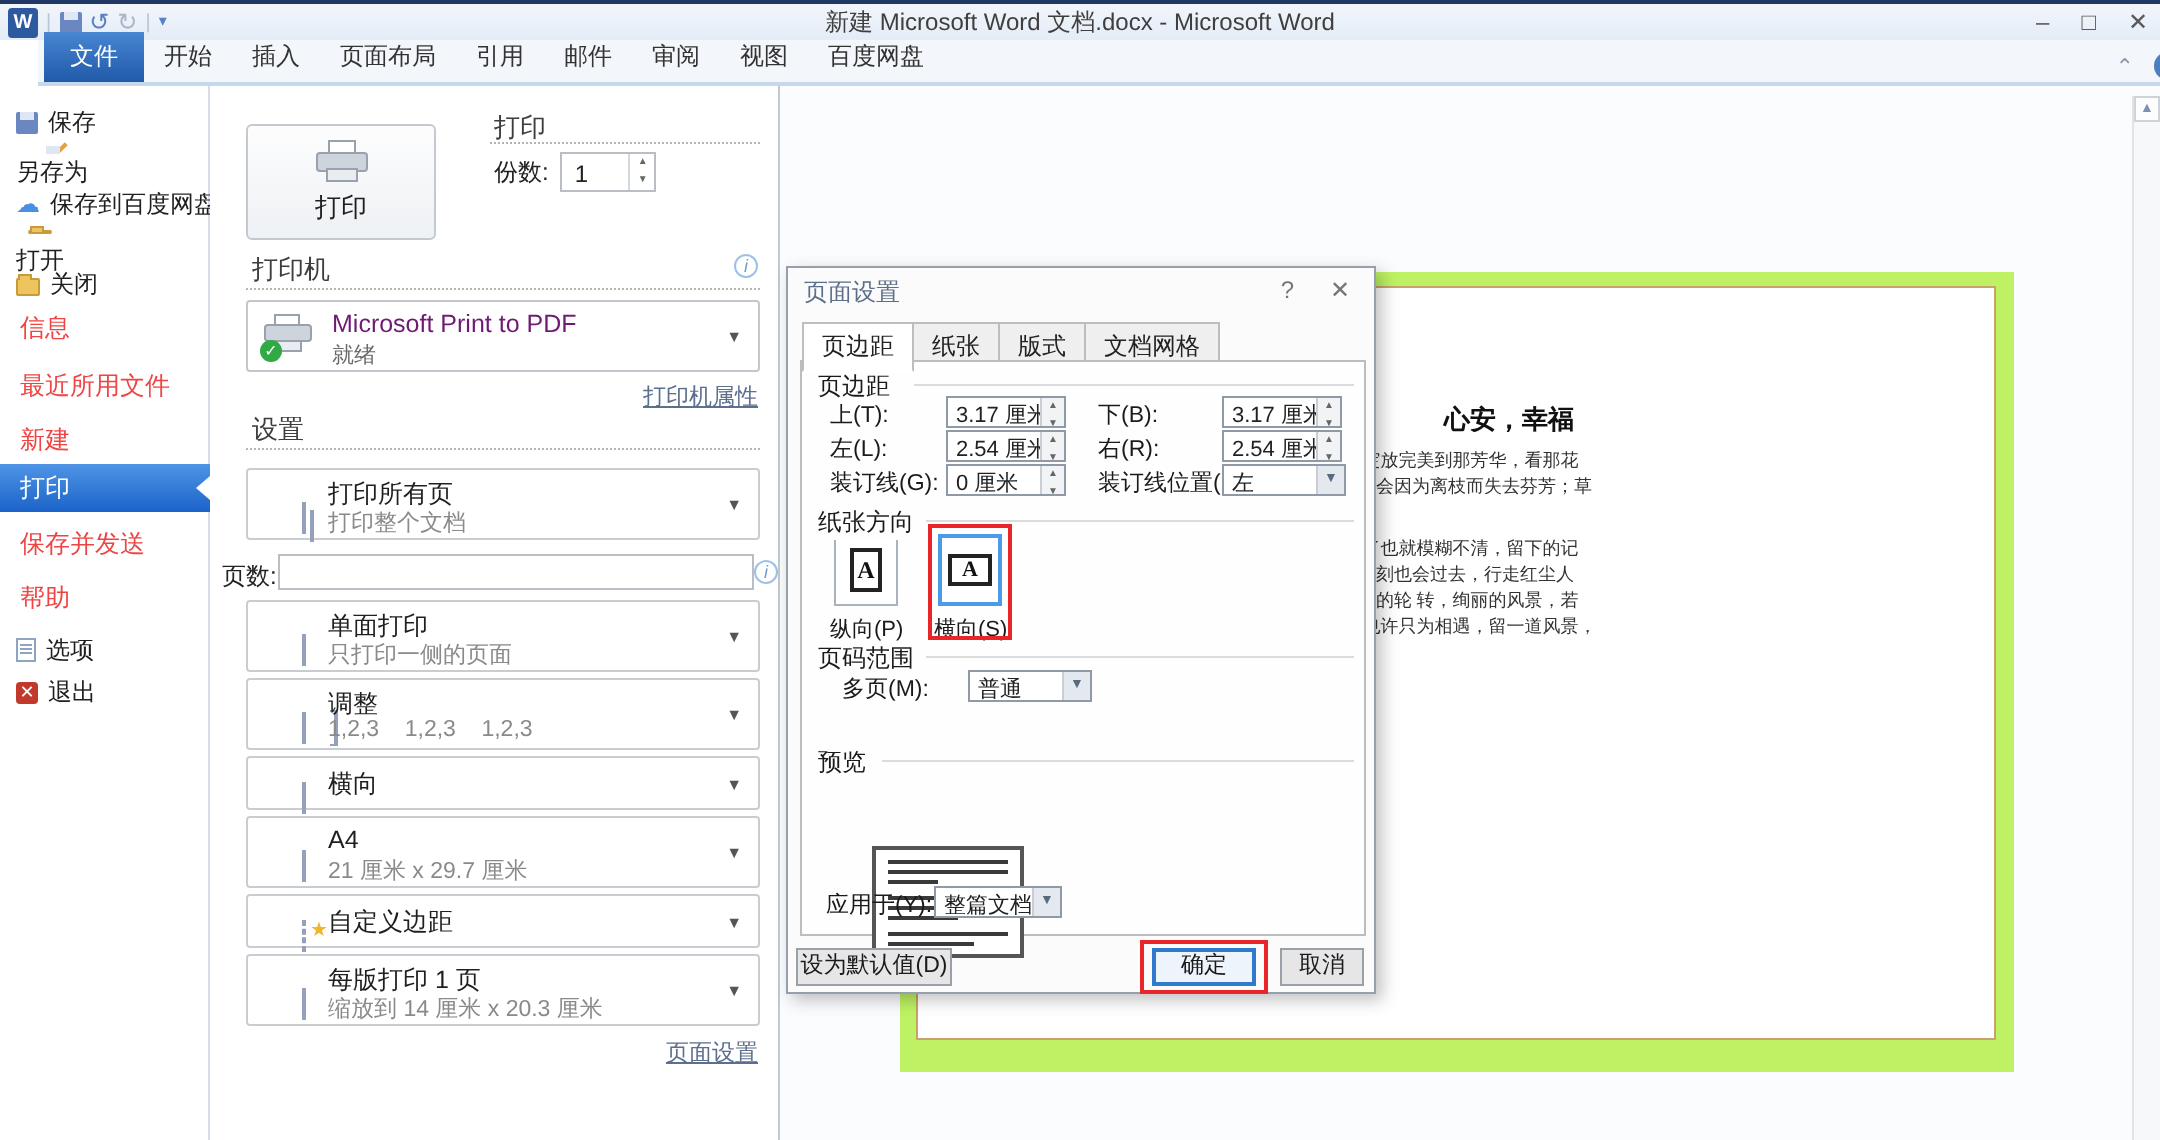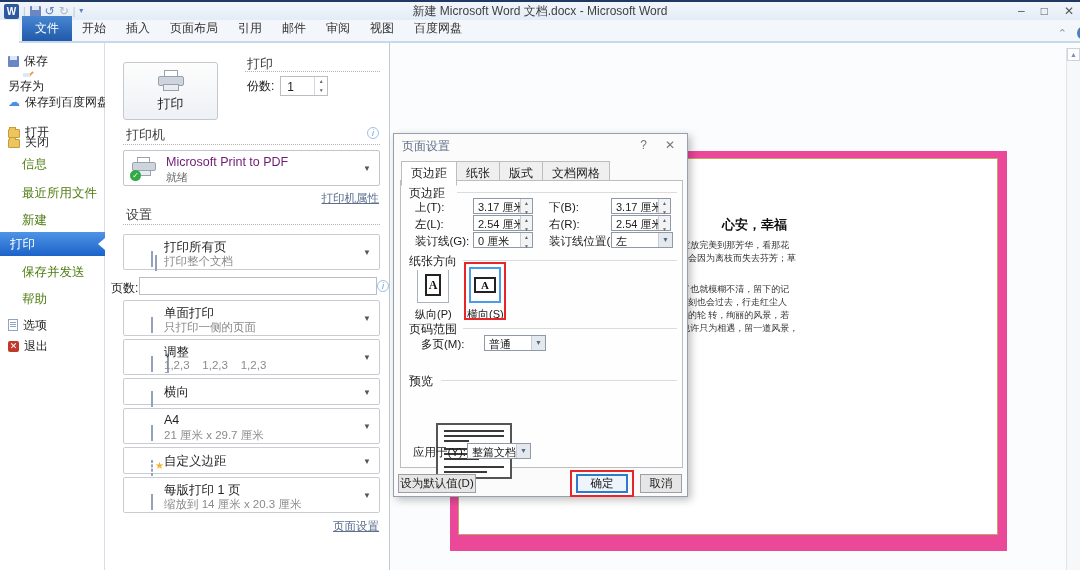--- a/index.html
+++ b/index.html
@@ -34,21 +34,21 @@
     font-size:10px; font-weight:bold; text-align:center; line-height:14px; }
 
   
   #backstage { position:absolute; left:0; top:43px; width:1000px; height:527px; background:#fff; }
 
   
   #sidebar { position:absolute; left:0; top:0; width:105px; height:527px; background:#fff;
     border-right:1px solid #d7dee8; }
   .sb-cmd { position:absolute; left:8px; display:flex; gap:5px; align-items:center; height:18px;
     font-size:12px; color:#1f1f1f; white-space:nowrap; cursor:default; }
-  .sb-nav { position:absolute; left:22px; font-size:12.5px; color:#4d7c0f; white-space:nowrap; cursor:default; }
+  .sb-nav { position:absolute; left:10px; font-size:12.5px; color:#ef4444; white-space:nowrap; cursor:default; }
   #sb-sel { position:absolute; left:0; width:105px; height:24px;
     background:linear-gradient(#4f94e6,#1b63c9); color:#fff; line-height:24px; padding-left:10px;
     font-size:12.5px; }
   #sb-sel::after { content:""; position:absolute; right:0; top:50%; margin-top:-6px;
     border-right:7px solid #fff; border-top:6px solid transparent; border-bottom:6px solid transparent; }
   .ic { display:inline-block; }
   .ic-floppy { width:11px; height:11px; background:#6b87c2; border-radius:1px; position:relative; }
   .ic-floppy::after { content:""; position:absolute; left:2px; top:0; width:7px; height:4px; background:#dfe7f5; }
   .ic-floppy.pen::before { content:""; position:absolute; right:-2px; bottom:-2px; width:6px; height:2px;
     background:#e2a23c; transform:rotate(-45deg); }
@@ -111,21 +111,21 @@
   #pages-row { position:absolute; left:6px; top:234px; width:272px; height:19px; }
   #pages-label { position:absolute; left:0; top:3px; font-size:12px; }
   #pages-input { position:absolute; left:28px; top:0; width:238px; height:18px;
     border:1px solid #b9bdc4; background:#fff; font-size:12px; padding:0 4px;
     font-family:inherit; }
   #panel-pagesetup-link { position:absolute; right:10px; top:476px; }
   #printer-props-link { position:absolute; right:10px; top:148px; }
 
   
   #preview { position:absolute; left:390px; top:0; width:690px; height:527px; background:#fbfcfd; }
-  #page-wrap { position:absolute; left:60px; top:108px; width:557px; height:400px; background:#ec4899; }
+  #page-wrap { position:absolute; left:60px; top:93px; width:557px; height:400px; background:#bef264; }
   #doc-page { position:absolute; left:8px; top:7px; width:540px; height:377px; background:#fff;
     border:1px solid #c7a26b; overflow:hidden; }
   #doc-title { position:absolute; left:263px; top:57px; font-size:13px; font-weight:bold; color:#111;
     font-family:"Liberation Serif","DejaVu Serif",serif; }
   .doc-line { position:absolute; left:22px; width:498px; font-size:9px; color:#333; white-space:nowrap;
     overflow:hidden; font-family:"Liberation Serif","DejaVu Serif",serif; }
   #scrollbar { position:absolute; right:0; top:5px; width:14px; height:522px; background:#f7f8f9;
     border-left:1px solid #e2e3e5; }
   #scroll-up { position:absolute; left:0; top:0; width:13px; height:13px; background:#fdfdfd;
     border:1px solid #cdd3da; color:#7d8fb5; font-size:7px; text-align:center; line-height:11px; cursor:default; }
@@ -218,21 +218,21 @@
       <span>保存</span>
     </div>
     <div class="sb-cmd" style="top:30px;flex-direction:column;">
       <span class="ic ic-floppy pen"></span>
       <span>另存为</span>
     </div>
     <div class="sb-cmd" style="top:50px;">
       <span class="ic ic-cloud">☁</span>
       <span>保存到百度网盘</span>
     </div>
-    <div class="sb-cmd" style="top:80px;">
+    <div class="sb-cmd" style="top:70px;flex-direction:column;">
       <span class="ic ic-folder"></span>
       <span>打开</span>
     </div>
     <div class="sb-cmd" style="top:90px;">
       <span class="ic ic-folder"></span>
       <span>关闭</span>
     </div>
     <div class="sb-nav" style="top:113px;">信息</div>
     <div class="sb-nav" style="top:142px;">最近所用文件</div>
     <div class="sb-nav" style="top:169px;">新建</div>

